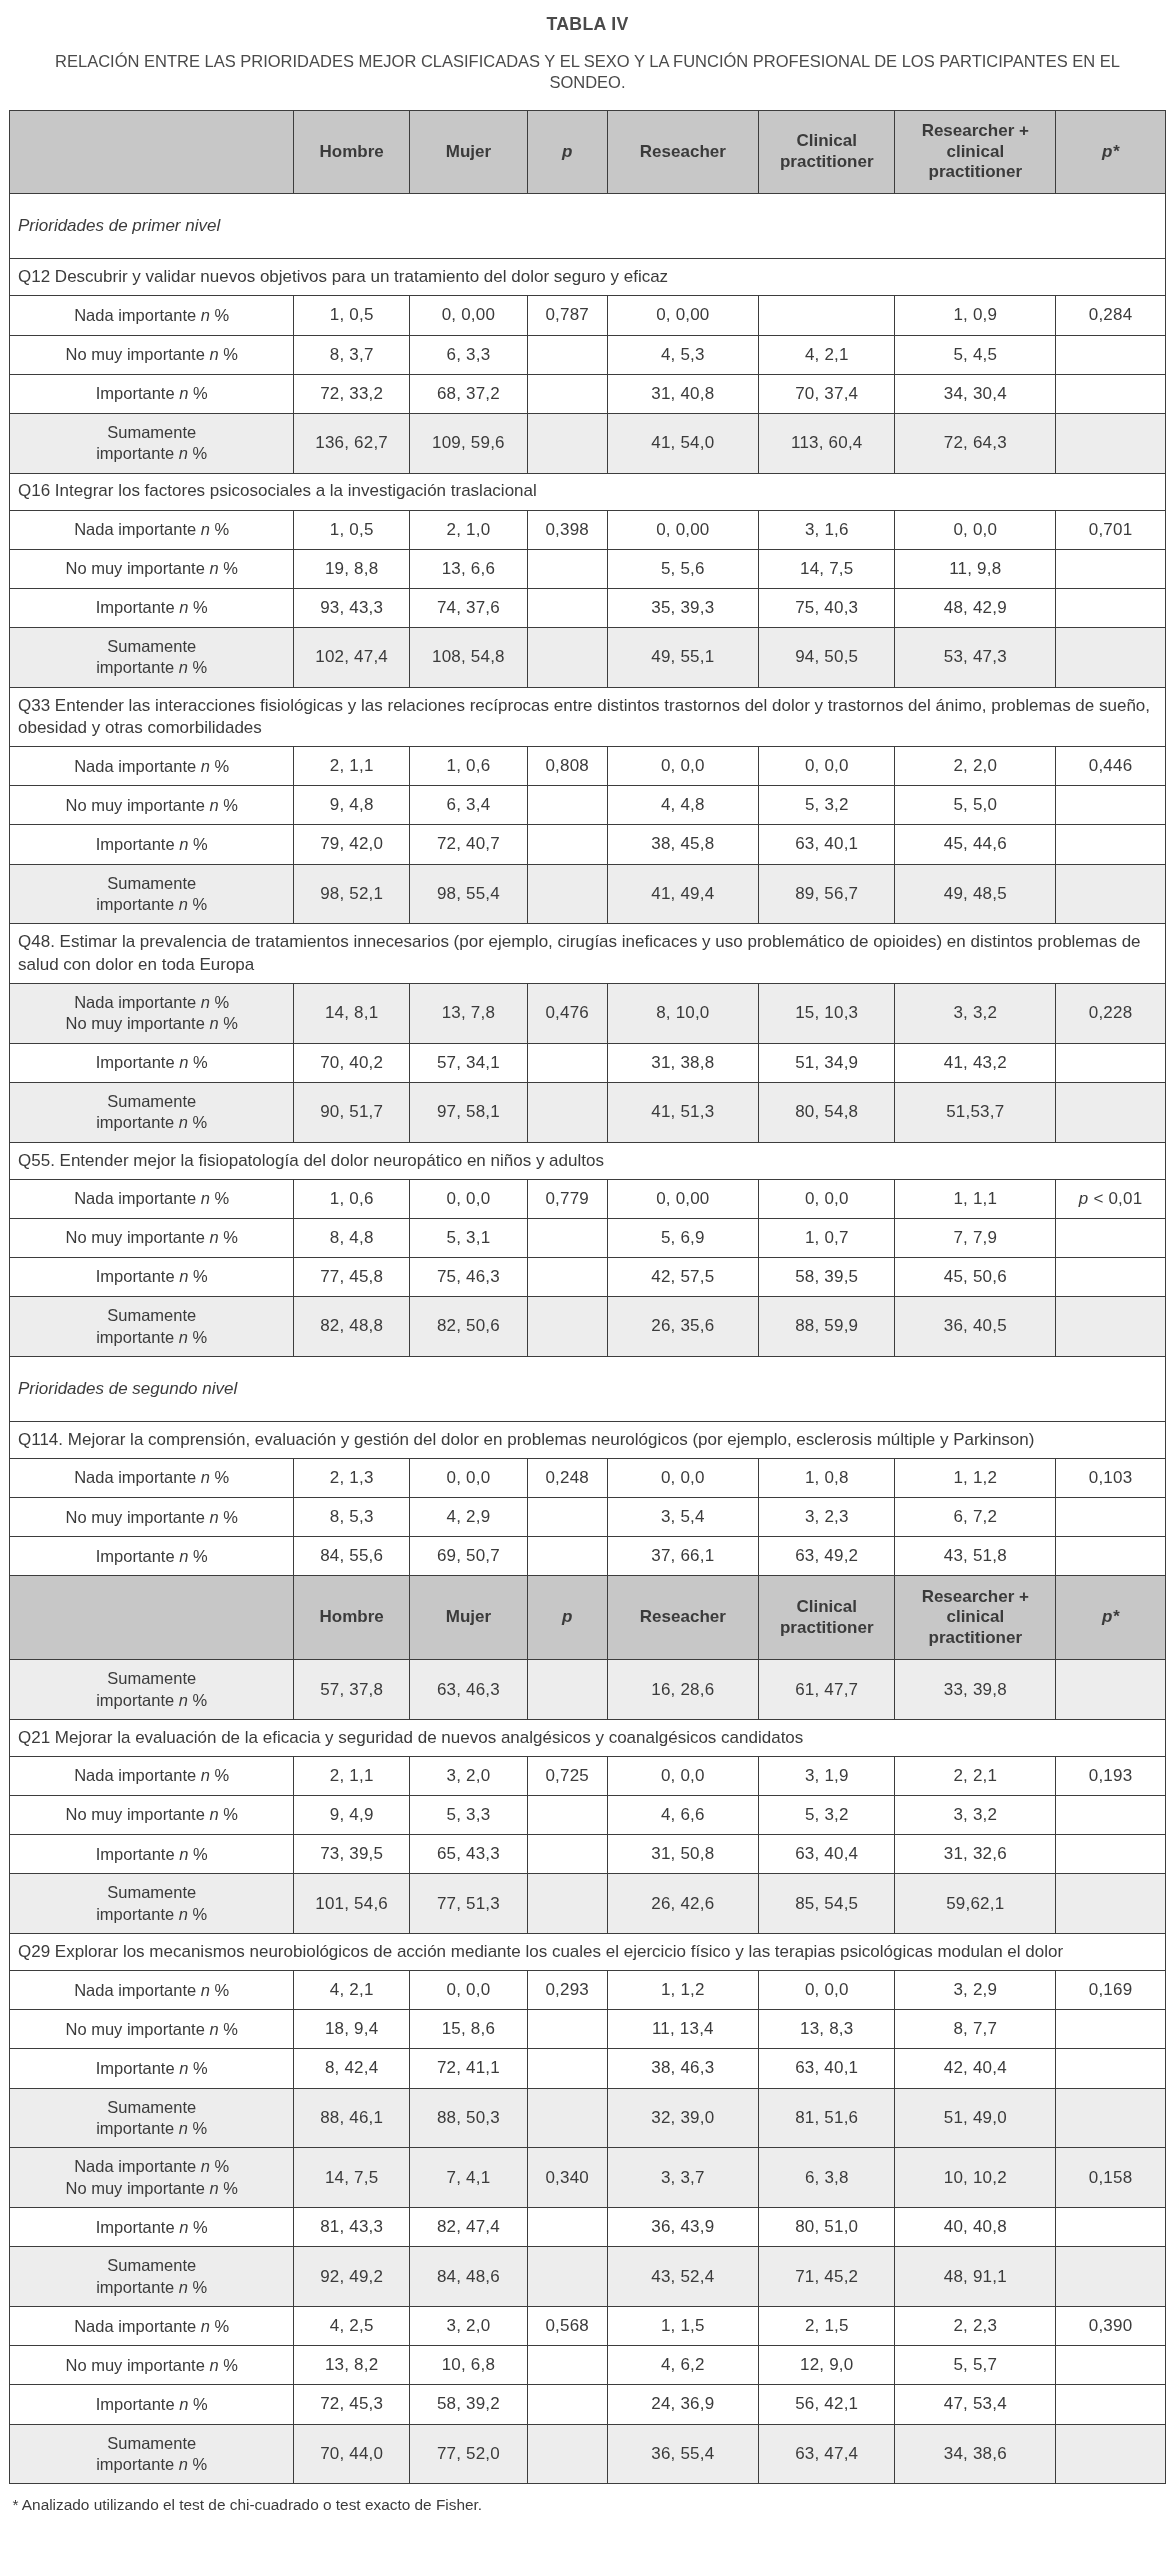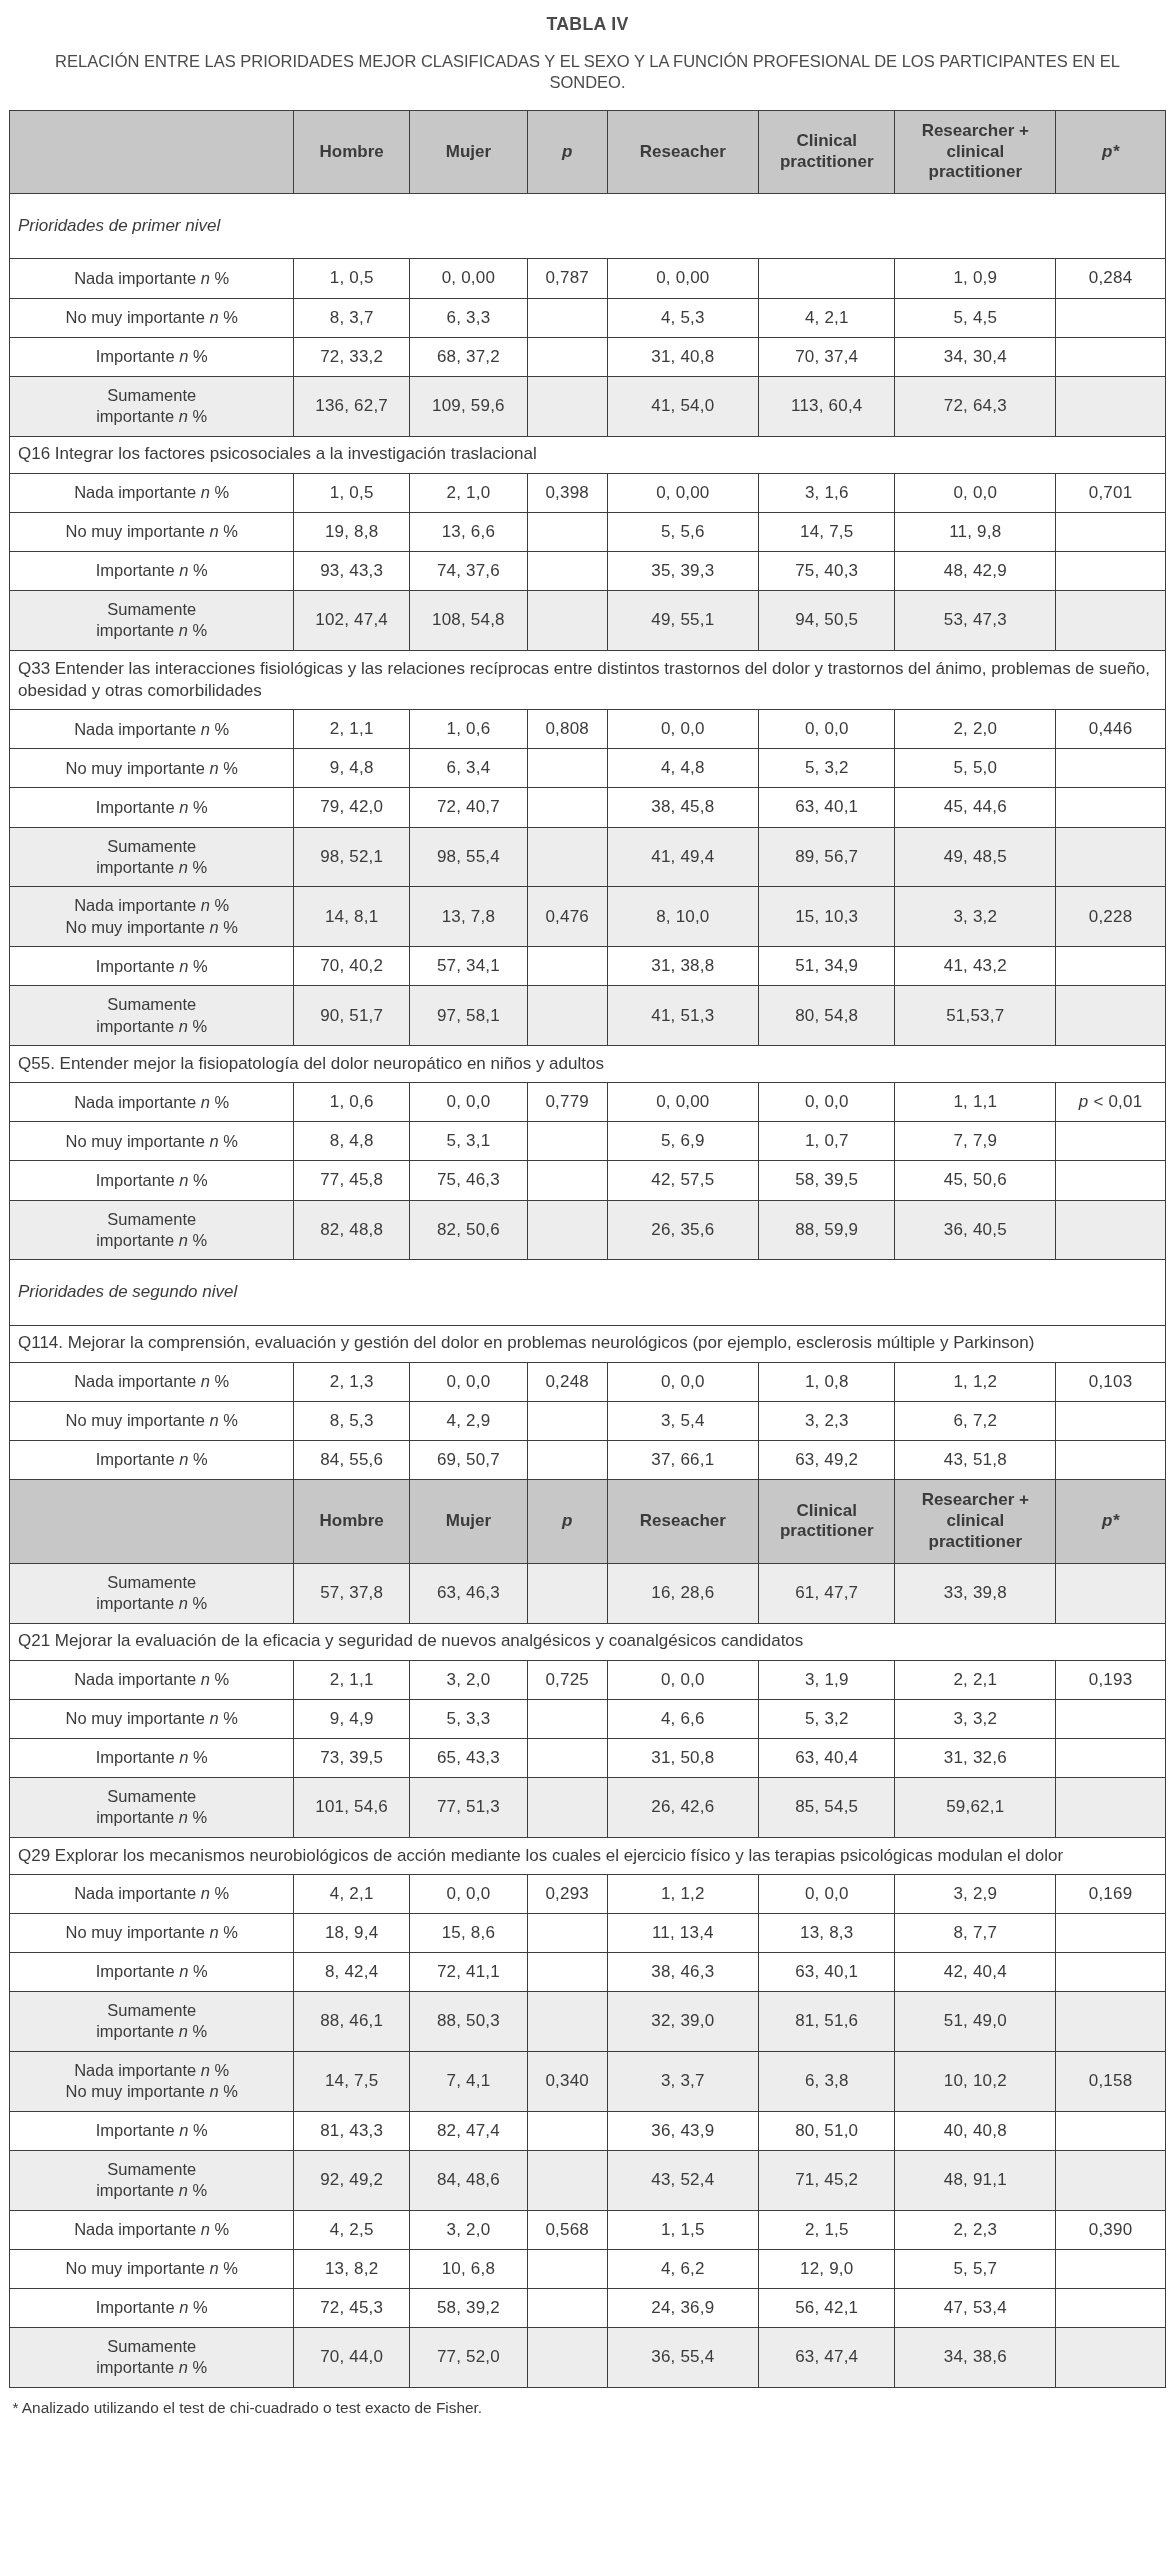--- a/index.html
+++ b/index.html
@@ -113,20 +113,23 @@
           <th class="p-head">p</th>
           <th>Reseacher</th>
           <th>Clinical practitioner</th>
           <th>Researcher + clinical practitioner</th>
           <th class="p-head">p*</th>
         </tr>
         <tr>
           <td colspan="8" class="section-cell">Prioridades de primer nivel</td>
         </tr>
         <tr>
+          <td colspan="8" class="question-cell">Q12 Descubrir y validar nuevos objetivos para un tratamiento del dolor seguro y eficaz</td>
+        </tr>
+        <tr>
           <td class="label-cell">Nada importante <i>n</i> %</td>
           <td class="value-cell">1, 0,5</td>
           <td class="value-cell">0, 0,00</td>
           <td class="value-cell">0,787</td>
           <td class="value-cell">0, 0,00</td>
           <td class="value-cell"></td>
           <td class="value-cell">1, 0,9</td>
           <td class="value-cell">0,284</td>
         </tr>
         <tr>
@@ -237,20 +240,23 @@
         </tr>
         <tr class="shaded">
           <td class="label-cell">Sumamente<br>importante <i>n</i> %</td>
           <td class="value-cell">98, 52,1</td>
           <td class="value-cell">98, 55,4</td>
           <td class="value-cell"></td>
           <td class="value-cell">41, 49,4</td>
           <td class="value-cell">89, 56,7</td>
           <td class="value-cell">49, 48,5</td>
           <td class="value-cell"></td>
+        </tr>
+        <tr>
+          <td colspan="8" class="question-cell">Q48. Estimar la prevalencia de tratamientos innecesarios (por ejemplo, cirugías ineficaces y uso problemático de opioides) en distintos problemas de salud con dolor en toda Europa</td>
         </tr>
         <tr class="shaded">
           <td class="label-cell">Nada importante <i>n</i> %<br>No muy importante <i>n</i> %</td>
           <td class="value-cell">14, 8,1</td>
           <td class="value-cell">13, 7,8</td>
           <td class="value-cell">0,476</td>
           <td class="value-cell">8, 10,0</td>
           <td class="value-cell">15, 10,3</td>
           <td class="value-cell">3, 3,2</td>
           <td class="value-cell">0,228</td>

